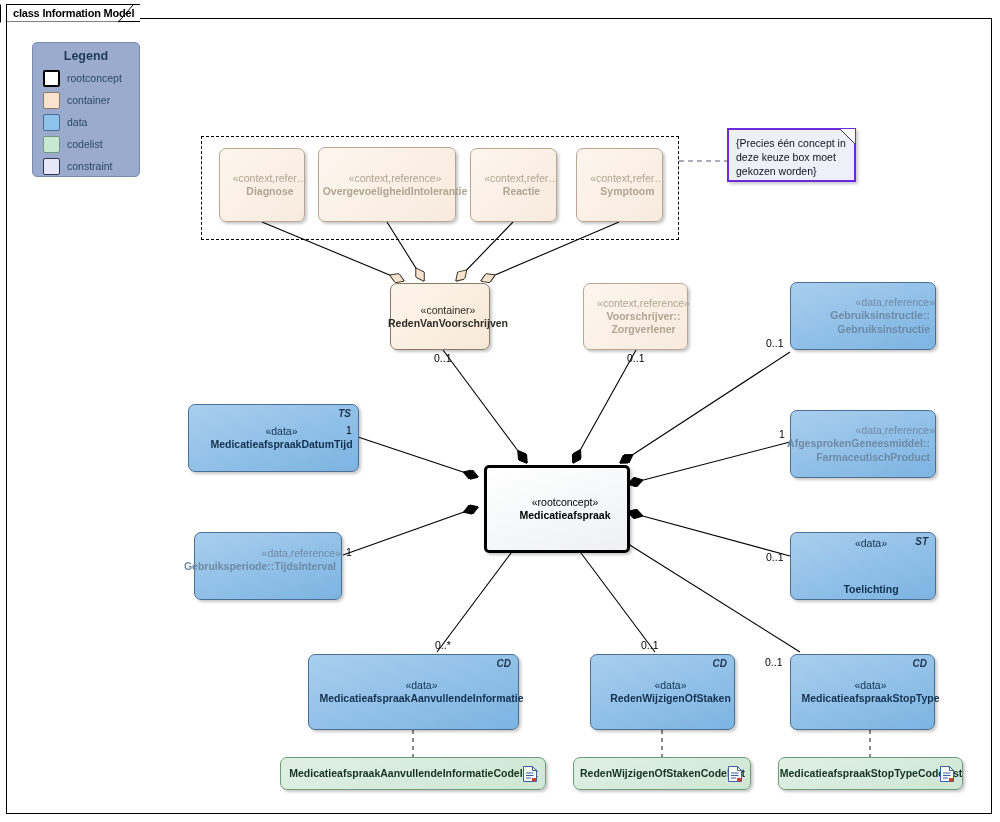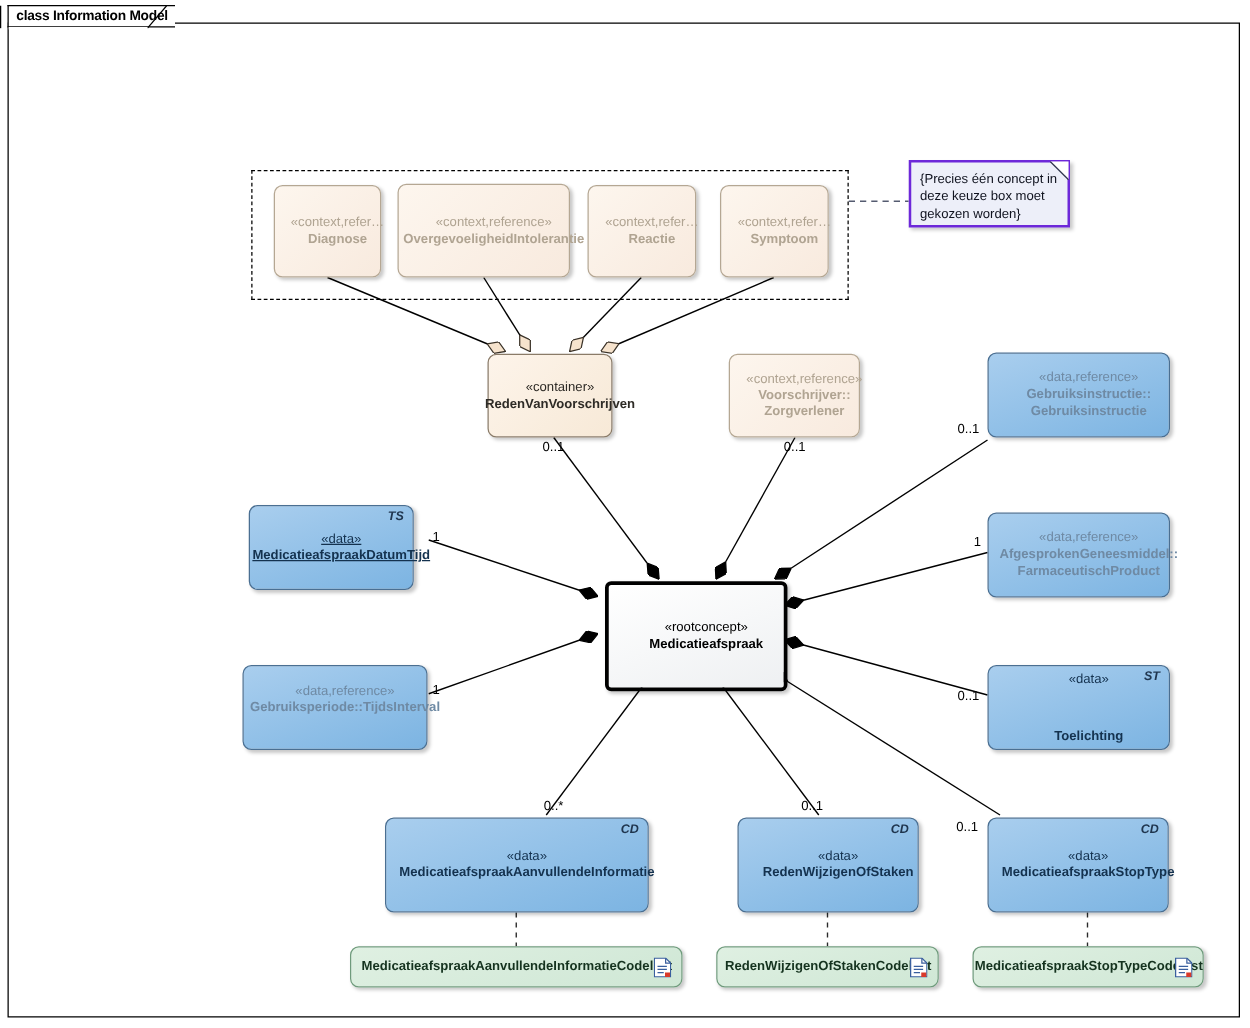--- a/index.html
+++ b/index.html
@@ -146,20 +146,21 @@
   .box-data {
     background: linear-gradient(160deg, #a9ceee 0%, #7cb4e2 100%);
     border: 1px solid #4a6f92;
     color: #14324f;
   }
   
   .box-data-ref {
     background: linear-gradient(160deg, #a9ceee 0%, #7cb4e2 100%);
     border: 1px solid #4a6f92;
     color: #728ca3;
+    align-items: flex-end;
   }
   .box-data-ref .stereo, .box-data-ref .cname { color: #6f8aa4; }
   
   .box-root {
     background: linear-gradient(160deg, #ffffff 0%, #eef0f2 100%);
     border: 3px solid #000000;
     color: #000000;
     border-radius: 5px;
   }
   
@@ -290,20 +291,48 @@
       <line x1="800" y1="652" x2="617" y2="537" marker-end="url(#compDiamond)"></line>
     </g>
 
     <g stroke="#2a2a2a" stroke-width="1.1" fill="none" stroke-dasharray="4,4">
       <line x1="413" y1="730" x2="413" y2="757"></line>
       <line x1="662" y1="730" x2="662" y2="757"></line>
       <line x1="870" y1="730" x2="870" y2="757"></line>
     </g>
   </svg>
 
+  <div id="legend">
+    <div id="legend-title">Legend</div>
+
+    <div class="legend-row">
+      <div class="legend-swatch" style="background:#ffffff;border:2.5px solid #000000;"></div>
+      <div class="legend-label">rootconcept</div>
+    </div>
+
+    <div class="legend-row">
+      <div class="legend-swatch" style="background:#f9e3cf;border:1px solid #8a7b68;"></div>
+      <div class="legend-label">container</div>
+    </div>
+
+    <div class="legend-row">
+      <div class="legend-swatch" style="background:#8ec2ea;border:1px solid #4a6f92;"></div>
+      <div class="legend-label">data</div>
+    </div>
+
+    <div class="legend-row">
+      <div class="legend-swatch" style="background:#c9e8d3;border:1px solid #6f9b7c;"></div>
+      <div class="legend-label">codelist</div>
+    </div>
+
+    <div class="legend-row">
+      <div class="legend-swatch" style="background:#e6e8f7;border:1px solid #30364d;"></div>
+      <div class="legend-label">constraint</div>
+    </div>
+  </div>
 
   <div id="choice-region"></div>
 
   <div class="uml-box box-context" style="left:219px; top:148px; width:86px; height:74px;">
     <div class="stereo">«context,refer…</div>
     <div class="cname">Diagnose</div>
   </div>
 
   <div class="uml-box box-context" style="left:318px; top:147px; width:138px; height:75px;">
     <div class="stereo">«context,reference»</div>
@@ -351,21 +380,21 @@
     <div class="cname multi">AfgesprokenGeneesmiddel::</div>
     <div class="cname multi">FarmaceutischProduct</div>
   </div>
 
   <div class="uml-box box-data" style="left:790px; top:532px; width:146px; height:68px;gap:33px;">
     <div class="typetag">ST</div>
     <div class="stereo">«data»</div>
     <div class="cname">Toelichting</div>
   </div>
 
-  <div class="uml-box box-data" style="left:199px; top:404px; width:132px; height:68px;text-decoration:underline;">
+  <div class="uml-box box-data" style="left:188px; top:404px; width:171px; height:68px;">
     <div class="typetag">TS</div>
     <div class="stereo">«data»</div>
     <div class="cname">MedicatieafspraakDatumTijd</div>
   </div>
 
   <div class="uml-box box-data-ref" style="left:194px; top:532px; width:148px; height:68px; justify-content:flex-start; padding-top:14px;">
     <div class="stereo">«data,reference»</div>
     <div class="cname">Gebruiksperiode::TijdsInterval</div>
   </div>
 

